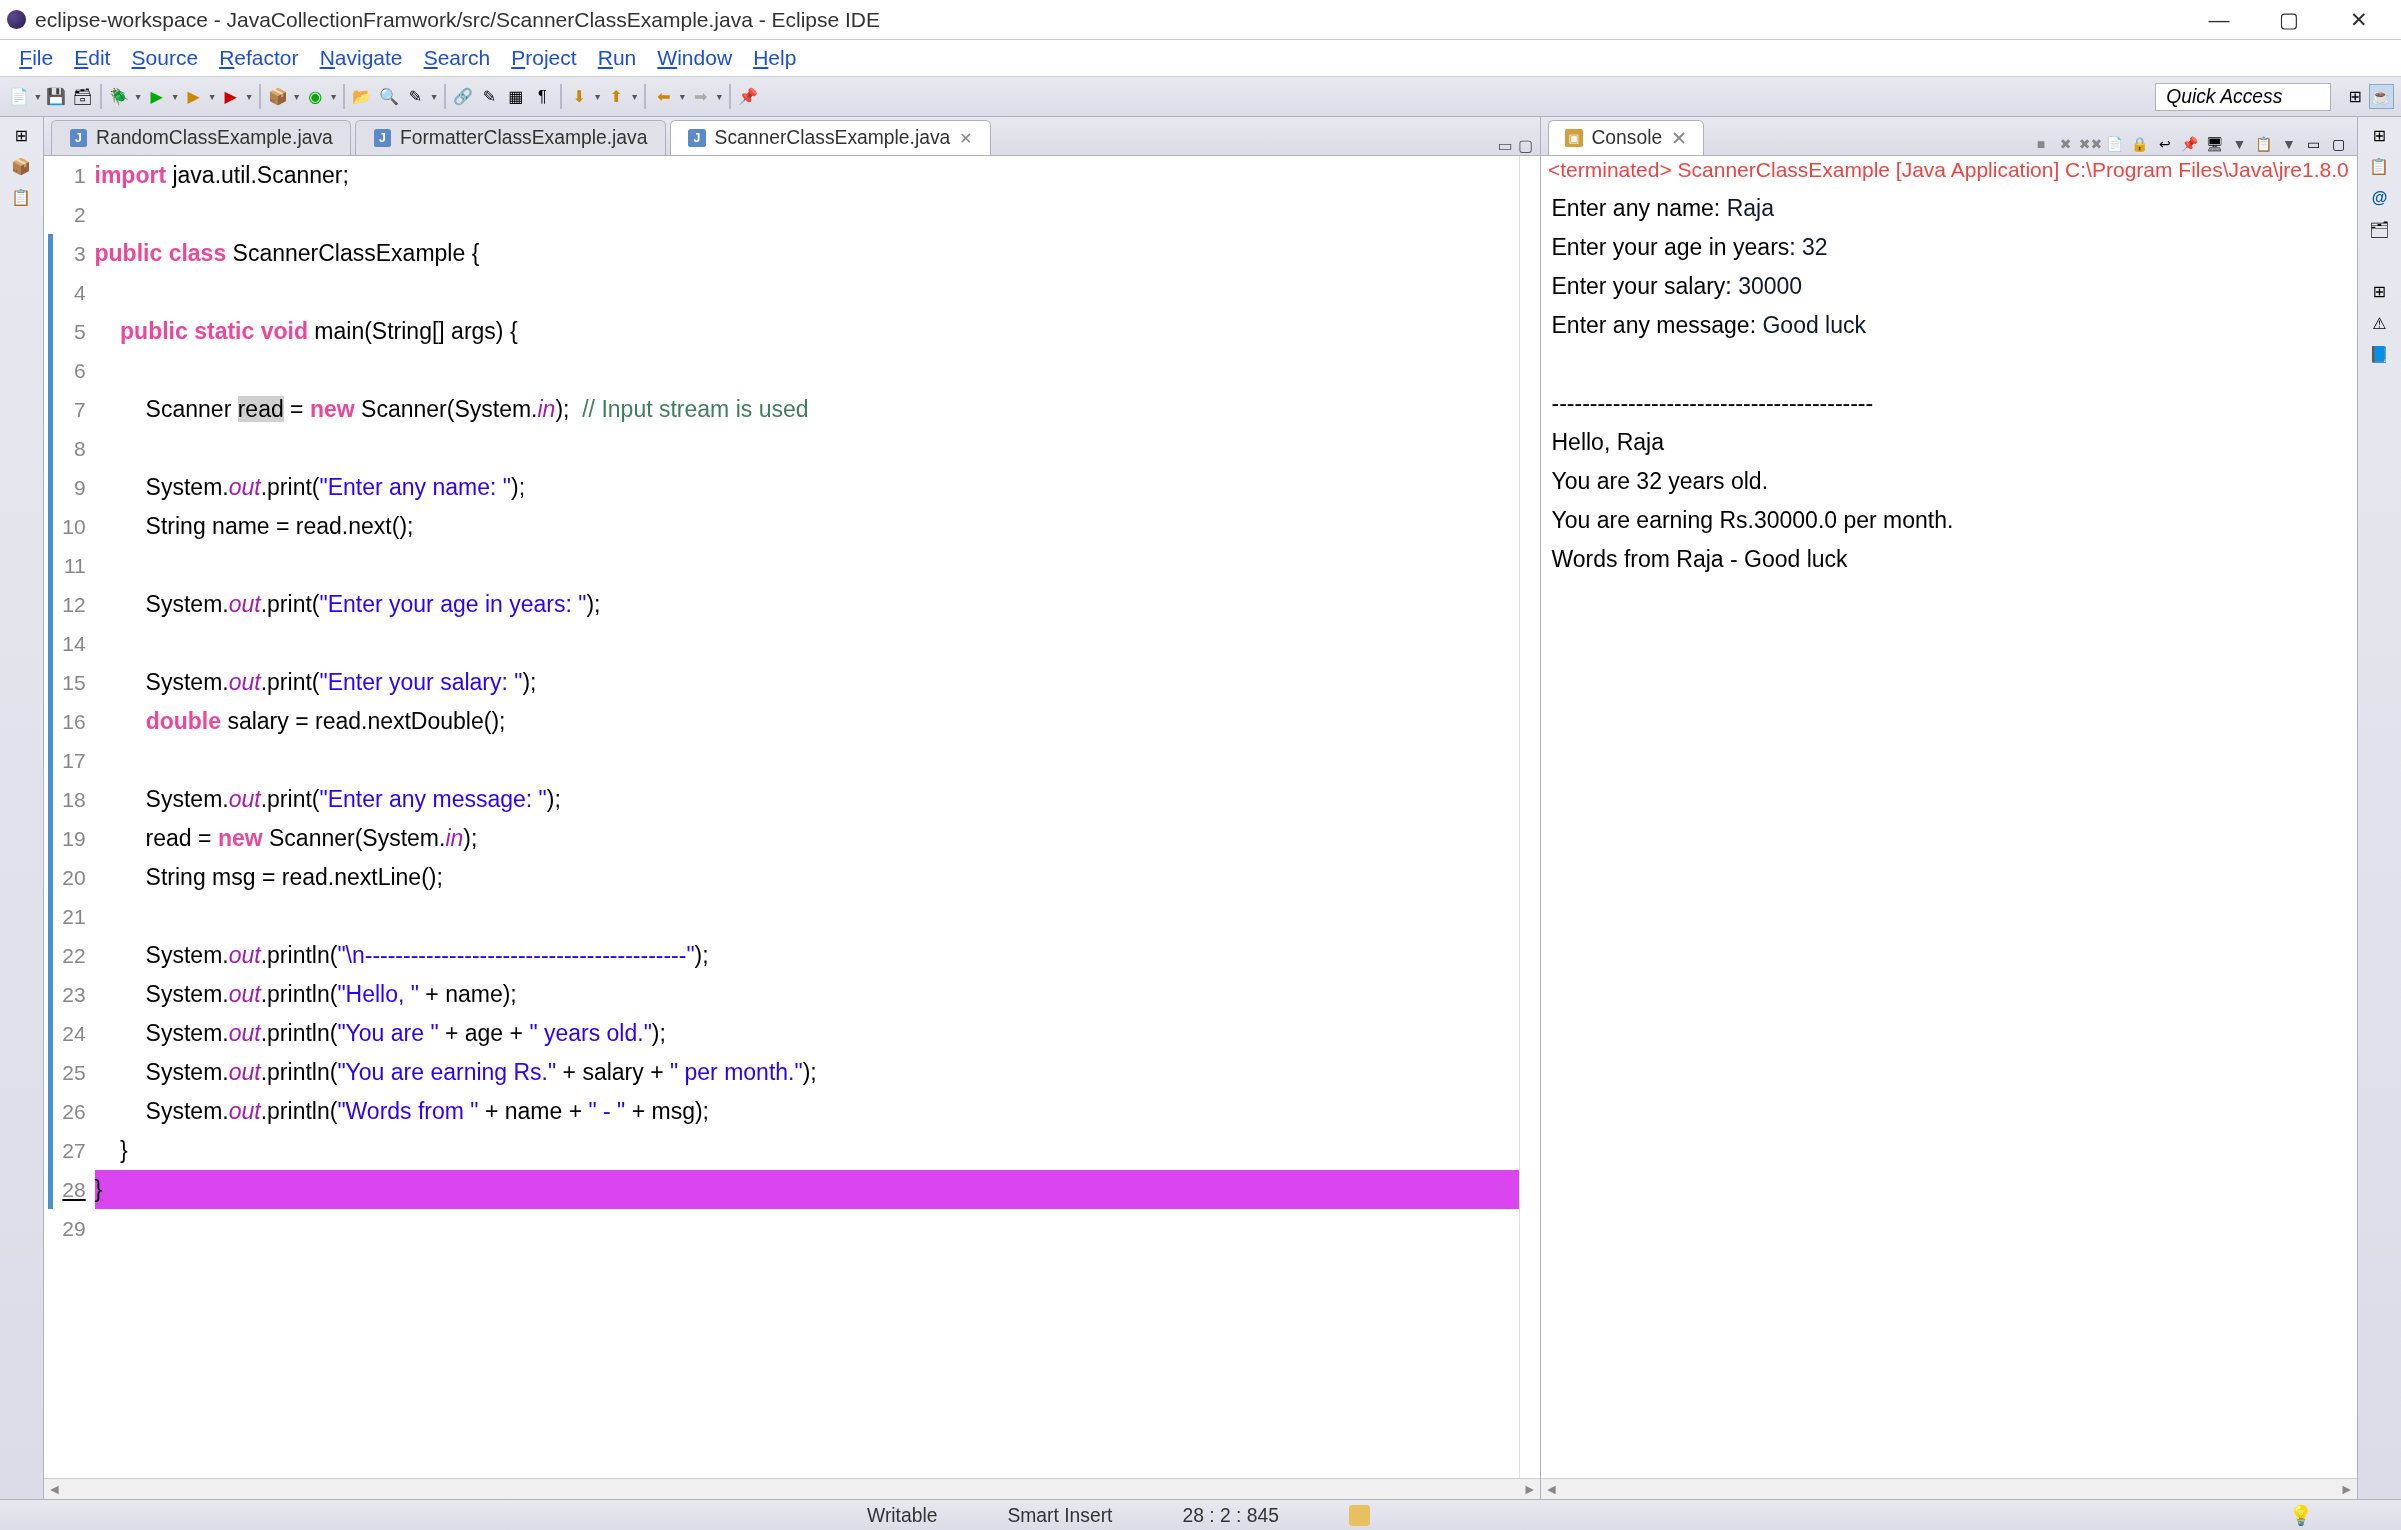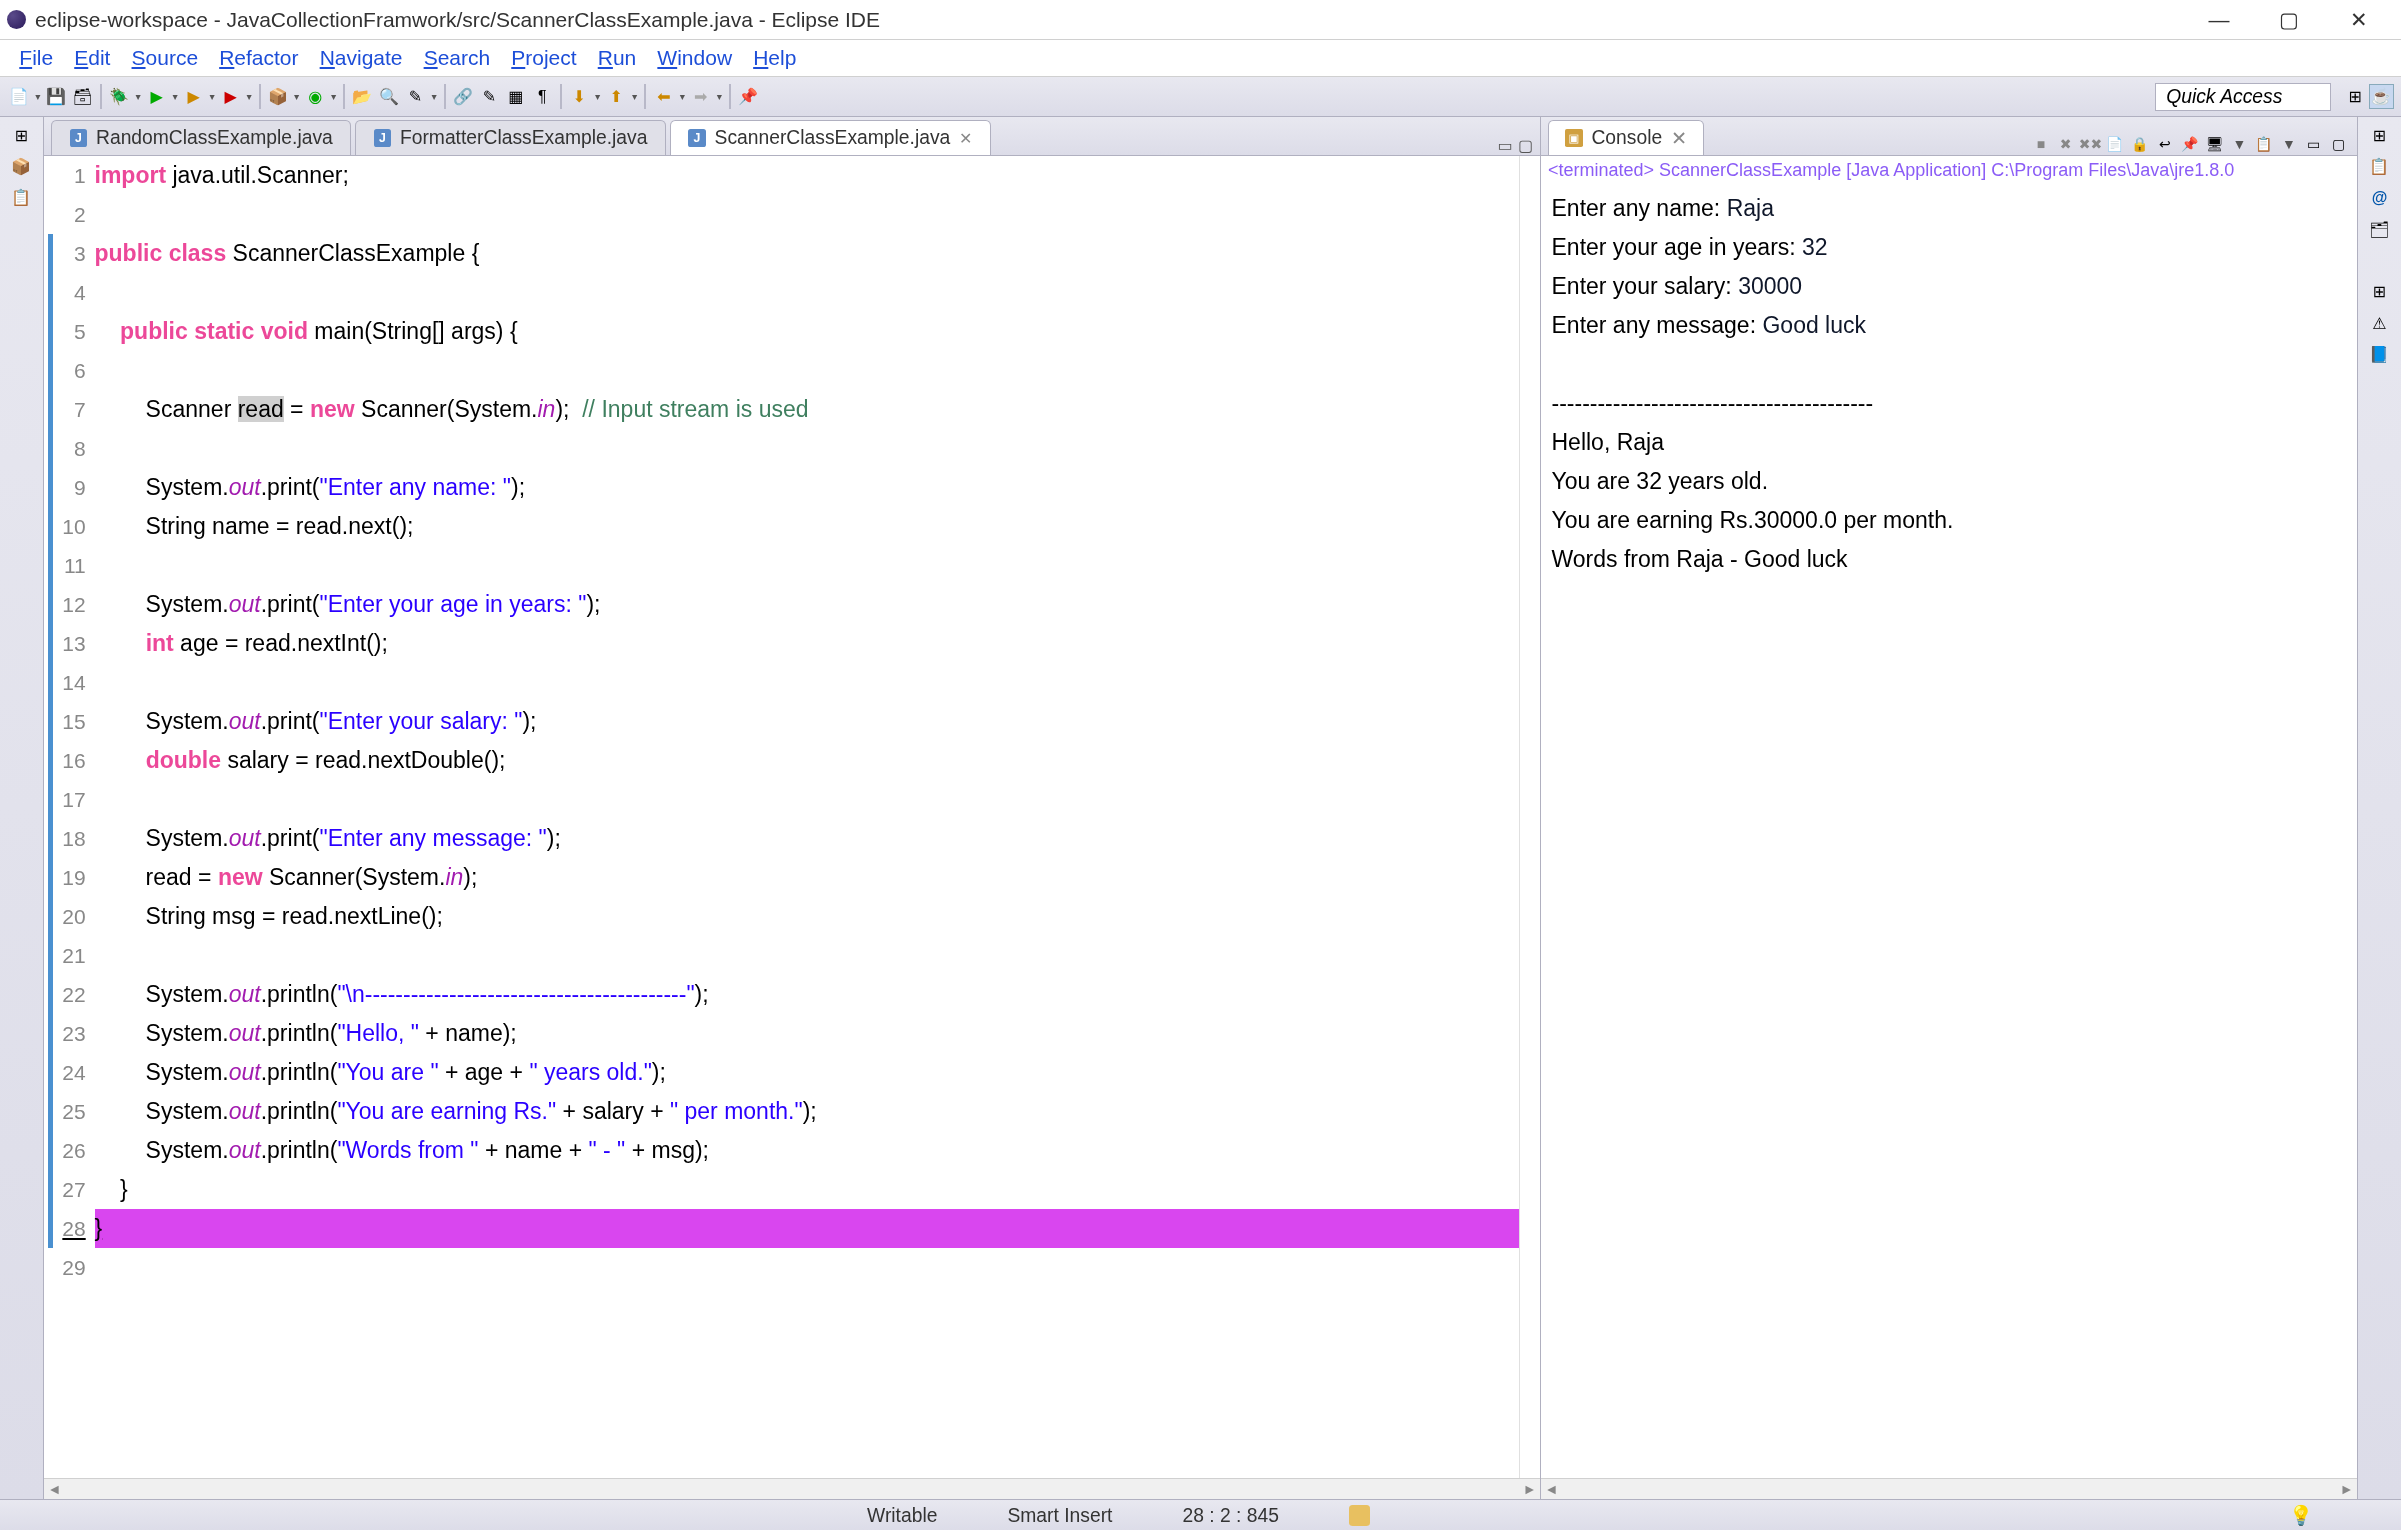--- a/index.html
+++ b/index.html
@@ -51,21 +51,21 @@
 .fld { color: #a21caf; font-style: italic; }
 
 .right-rail { width: 44px; background: linear-gradient(#e8e8f0, #dcdce8); border-left: 0.9px solid #b0b0c0; display: flex; flex-direction: column; padding-top: 5.3px; gap: 5.3px; align-items: center; }
 
 .console-area { width: 816px; display: flex; flex-direction: column; background: #fff; }
 .console-tabs { height: 39px; background: linear-gradient(#e8e8f0, #dcdce8); display: flex; align-items: flex-end; padding-left: 7px; border-bottom: 0.9px solid #b0b0c0; }
 .console-tab { height: 35px; padding: 0 16px; background: #fff; border: 0.9px solid #b0b0c0; border-bottom: none; border-radius: 5.3px 5.3px 0 0; display: flex; align-items: center; gap: 8.8px; font-size: 19.3px; color: #333; }
 .console-tab .c-icon { width: 17.6px; height: 17.6px; background: #d0a040; display: flex; align-items: center; justify-content: center; color: #fff; font-size: 11.4px; border-radius: 1.8px; }
 .console-toolbar { margin-left: auto; display: flex; gap: 1.8px; align-items: center; padding-right: 7px; }
 .console-toolbar span { width: 23px; height: 23px; display: inline-flex; align-items: center; justify-content: center; font-size: 14px; cursor: pointer; }
-.console-header { height: 28px; display: flex; align-items: center; padding: 0 7px; font-size: 18px; color: #8b5cf6; background: #fff; white-space: nowrap; overflow: hidden; }
+.console-header { height: 28px; display: flex; align-items: center; padding: 0 7px; font-size: 21px; color: #ef4444; background: #fff; white-space: nowrap; overflow: hidden; }
 .console-body { flex: 1; background: #fff; padding: 5.3px 10.5px; font-family: Consolas, "Courier New", monospace; font-size: 23px; line-height: 39px; overflow: auto; }
 .console-body .input { color: #0f172a; }
 
 .statusbar { height: 32px; background: linear-gradient(#e8e8f0, #dcdce8); border-top: 0.9px solid #b0b0c0; display: flex; align-items: center; padding: 0 17.6px; font-size: 19.3px; color: #333; }
 .statusbar div { margin-right: 70px; }
 .sb-icon { width: 21px; height: 21px; background: #e8c060; border-radius: 3.5px; }
 
 .hscroll { height: 21px; background: #f0f0f0; border-top: 0.9px solid #d0d0d0; display: flex; align-items: center; justify-content: space-between; padding: 0 3.5px; }
 .hscroll span { color: #888; font-size: 14px; }
 </style>
@@ -178,21 +178,20 @@
           <div class="line covered"><span class="ln">3</span><span><span class="kw">public</span> <span class="kw">class</span> ScannerClassExample {</span></div>
           <div class="line covered"><span class="ln">4</span><span></span></div>
           <div class="line covered"><span class="ln">5</span><span>    <span class="kw">public</span> <span class="kw">static</span> <span class="kw">void</span> main(String[] args) {</span></div>
           <div class="line covered"><span class="ln">6</span><span></span></div>
           <div class="line covered"><span class="ln">7</span><span>        Scanner <span style="background:#d0d0d0">read</span> = <span class="kw">new</span> Scanner(System.<span class="fld">in</span>);  <span class="cmt">// Input stream is used</span></span></div>
           <div class="line covered"><span class="ln">8</span><span></span></div>
           <div class="line covered"><span class="ln">9</span><span>        System.<span class="fld">out</span>.print(<span class="str">"Enter any name: "</span>);</span></div>
           <div class="line covered"><span class="ln">10</span><span>        String name = read.next();</span></div>
           <div class="line covered"><span class="ln">11</span><span></span></div>
           <div class="line covered"><span class="ln">12</span><span>        System.<span class="fld">out</span>.print(<span class="str">"Enter your age in years: "</span>);</span></div>
-          <div class="line covered"><span class="ln">13</span><span>        <span class="kw">int</span> age = read.nextInt();</span></div>
           <div class="line covered"><span class="ln">14</span><span></span></div>
           <div class="line covered"><span class="ln">15</span><span>        System.<span class="fld">out</span>.print(<span class="str">"Enter your salary: "</span>);</span></div>
           <div class="line covered"><span class="ln">16</span><span>        <span class="kw">double</span> salary = read.nextDouble();</span></div>
           <div class="line covered"><span class="ln">17</span><span></span></div>
           <div class="line covered"><span class="ln">18</span><span>        System.<span class="fld">out</span>.print(<span class="str">"Enter any message: "</span>);</span></div>
           <div class="line covered"><span class="ln">19</span><span>        read = <span class="kw">new</span> Scanner(System.<span class="fld">in</span>);</span></div>
           <div class="line covered"><span class="ln">20</span><span>        String msg = read.nextLine();</span></div>
           <div class="line covered"><span class="ln">21</span><span></span></div>
           <div class="line covered"><span class="ln">22</span><span>        System.<span class="fld">out</span>.println(<span class="str">"\n------------------------------------------"</span>);</span></div>
           <div class="line covered"><span class="ln">23</span><span>        System.<span class="fld">out</span>.println(<span class="str">"Hello, "</span> + name);</span></div>

